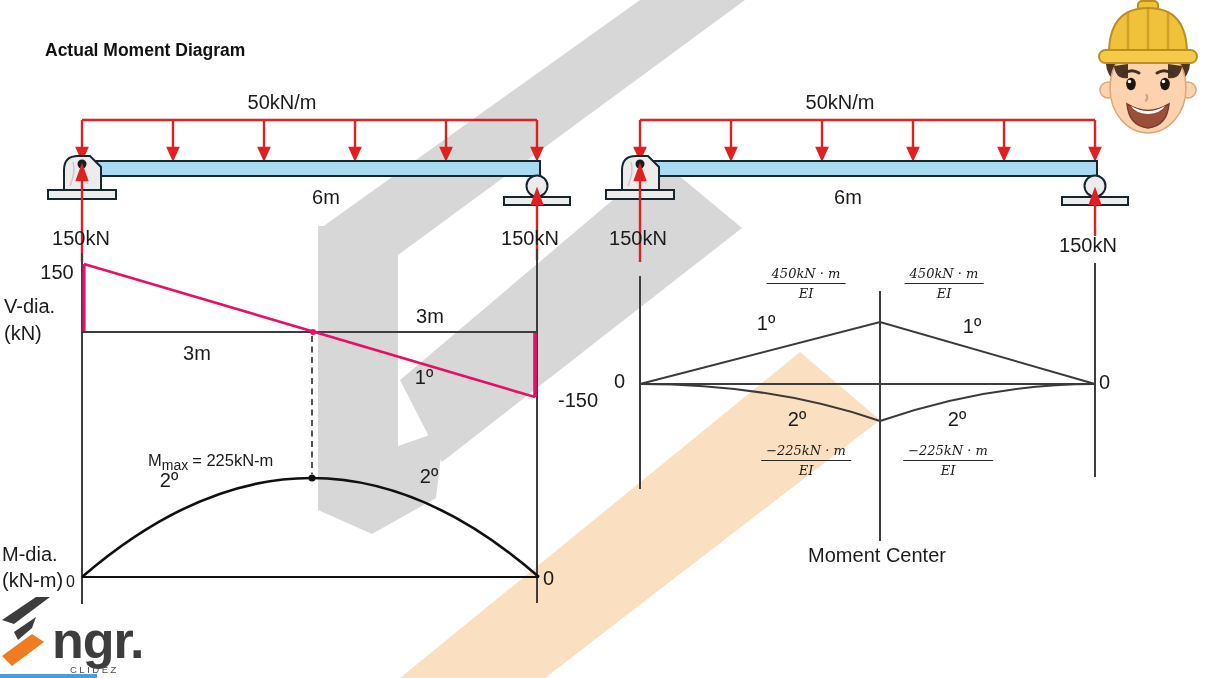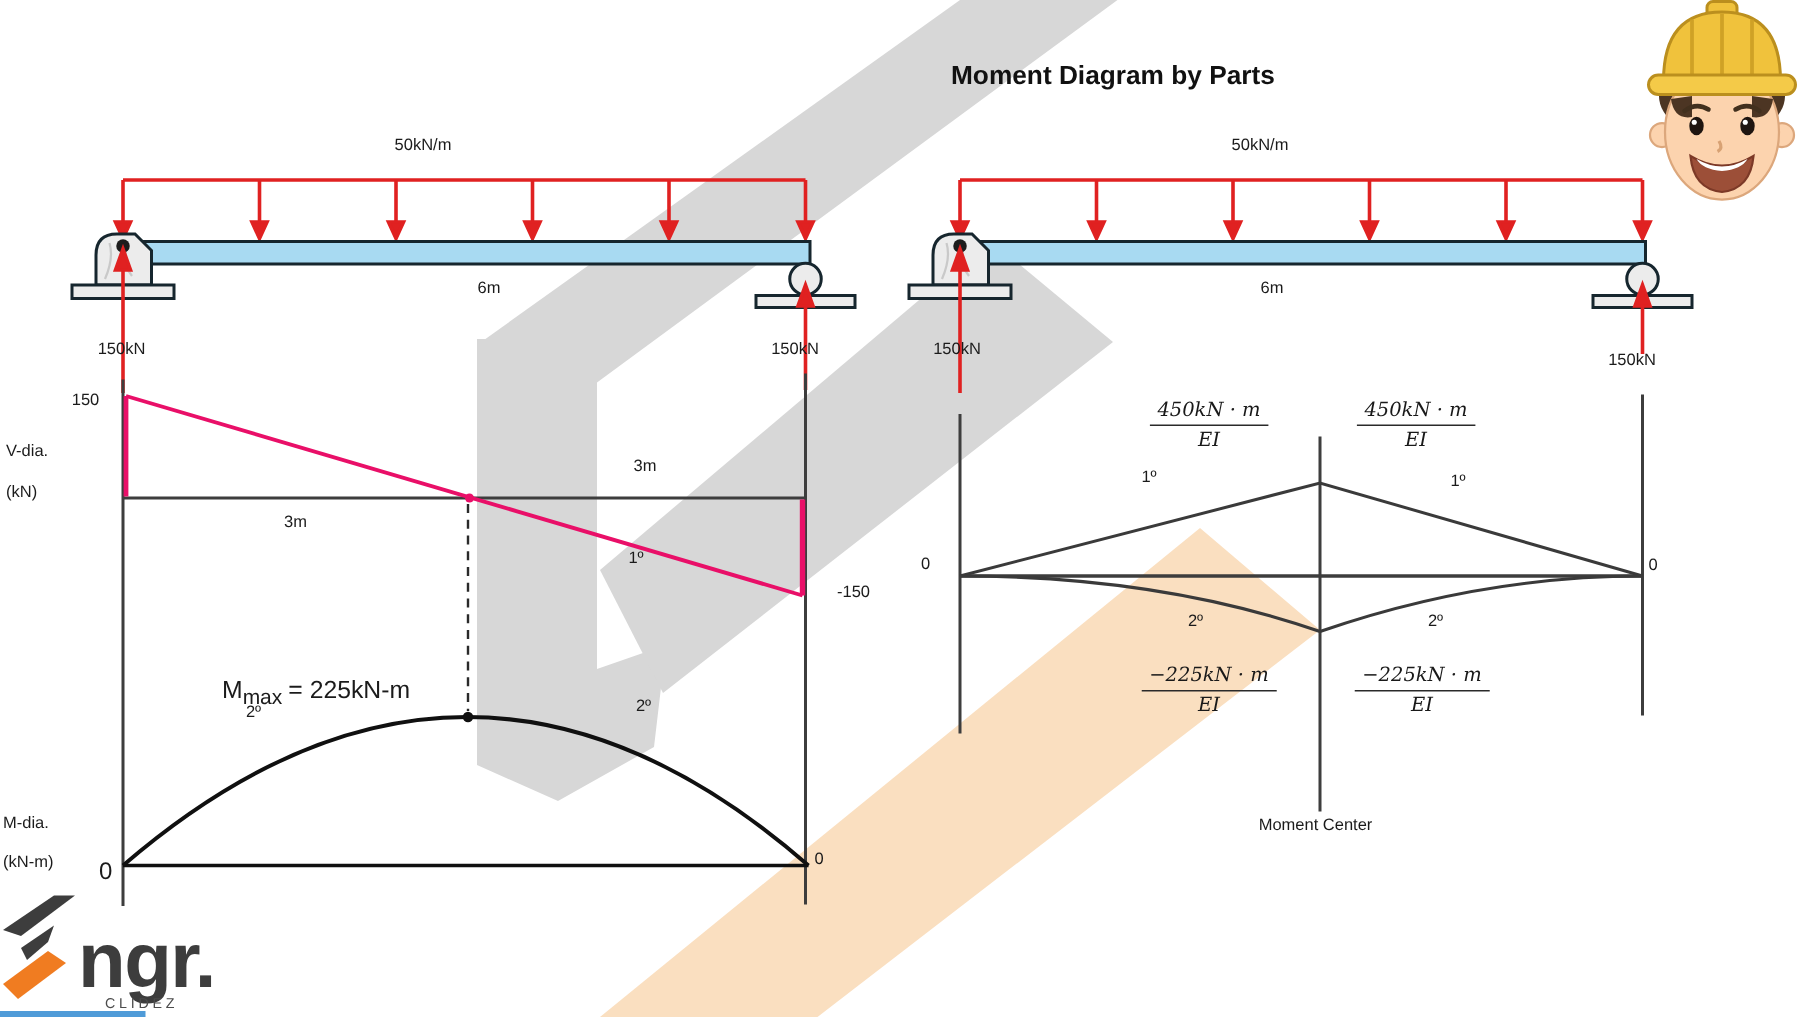--- a/index.html
+++ b/index.html
@@ -1,20 +1,20 @@
 <!DOCTYPE html>
 <html><head>
 <meta charset="utf-8">
 <style>
   html,body{margin:0;padding:0;background:#fff;}
   #stage{position:relative;width:1209px;height:678px;background:#ffffff;overflow:hidden;
          font-family:"Liberation Sans",sans-serif;}
   .abs{position:absolute;}
   .lbl{position:absolute;font-family:"Liberation Sans",sans-serif;color:#1b1b1b;
-       font-size:11px;line-height:1.1;white-space:nowrap;}
+       font-size:20px;line-height:1.1;white-space:nowrap;}
   .ctr{transform:translateX(-50%);}
   .bold{font-weight:bold;font-size:17.5px;color:#111;}
   .sub{font-size:14px;vertical-align:-4px;}
   .frac{position:absolute;transform:translateX(-50%);text-align:center;
         font-family:"DejaVu Serif",serif;font-style:italic;font-size:13px;
         color:#191919;line-height:1;white-space:nowrap;}
   .frac .num{display:inline-block;padding:1px 5px 3px;border-bottom:1.6px solid #2a2a2a;}
   .frac .den{padding-top:3px;}
   .brandsub{position:absolute;font-family:"Liberation Sans",sans-serif;color:#4c4c4c;
         font-size:9.5px;letter-spacing:2.5px;margin-left:16px;}
@@ -118,20 +118,21 @@
       <path d="M1095 263 V477"></path>
       <path d="M880 291 V541"></path>
       <path d="M640 384 H1095" stroke-width="2.2"></path>
     </g>
     <g stroke="#3a3a3a" stroke-width="2" fill="none">
       <path d="M640 384 L880 322 L1095 384"></path>
       <path d="M640 384 Q773 384 880 421 Q987 384 1095 384"></path>
     </g>
   </svg>
 
+  <div class="lbl bold" style="left:45px;top:41px">Actual Moment Diagram</div>
   <div class="lbl ctr" style="left:282px;top:91px">50kN/m</div>
   <div class="lbl ctr" style="left:326px;top:186px">6m</div>
   <div class="lbl ctr" style="left:81px;top:227px">150kN</div>
   <div class="lbl ctr" style="left:530px;top:227px">150kN</div>
 
   <div class="lbl" style="left:36px;top:261px;width:42px;text-align:center">150</div>
   <div class="lbl" style="left:4px;top:295px">V-dia.</div>
   <div class="lbl" style="left:4px;top:322px">(kN)</div>
   <div class="lbl ctr" style="left:197px;top:342px">3m</div>
   <div class="lbl ctr" style="left:430px;top:305px">3m</div>
@@ -141,21 +142,20 @@
   <div class="lbl" style="left:148px;top:451px;font-size:16.5px">
     <span>M</span><span class="sub">max</span><span style="margin-left:4px">= 225kN-m</span>
   </div>
   <div class="lbl ctr" style="left:169px;top:469px">2º</div>
   <div class="lbl ctr" style="left:429px;top:465px">2º</div>
   <div class="lbl" style="left:2px;top:543px">M-dia.</div>
   <div class="lbl" style="left:2px;top:569px">(kN-m)</div>
   <div class="lbl" style="left:66px;top:573px;font-size:16px">0</div>
   <div class="lbl" style="left:543px;top:567px">0</div>
 
-  <div class="lbl bold" style="left:634px;top:41px">Moment Diagram by Parts</div>
   <div class="lbl ctr" style="left:840px;top:91px">50kN/m</div>
   <div class="lbl ctr" style="left:848px;top:186px">6m</div>
   <div class="lbl ctr" style="left:638px;top:227px">150kN</div>
   <div class="lbl ctr" style="left:1088px;top:234px">150kN</div>
 
   <div class="lbl" style="left:614px;top:370px">0</div>
   <div class="lbl" style="left:1099px;top:371px">0</div>
 
   <div class="frac" style="left:806px;top:266px">
     <div class="num">450kN · m</div>

